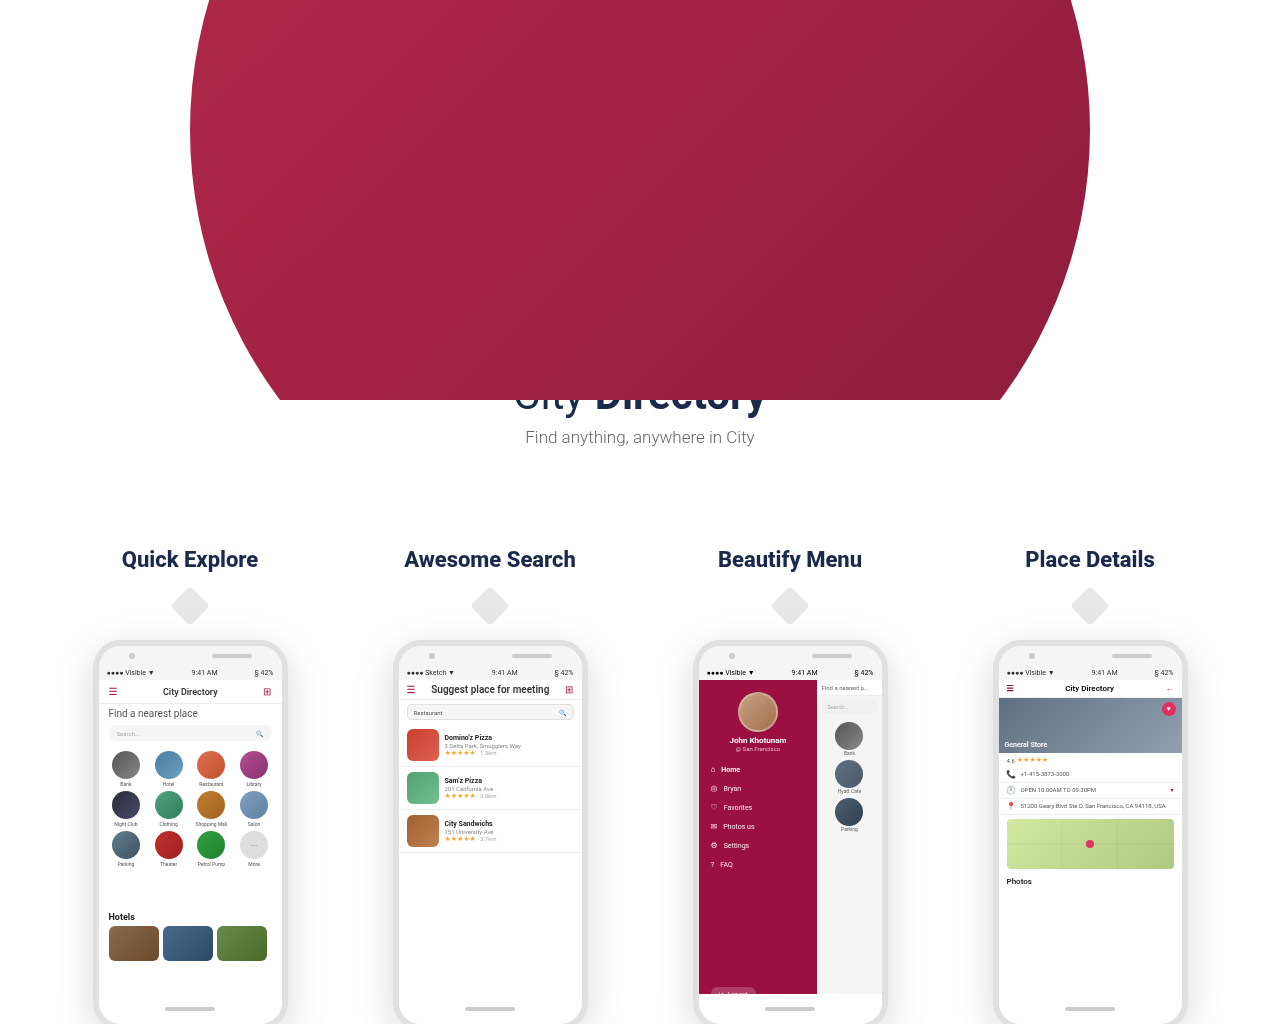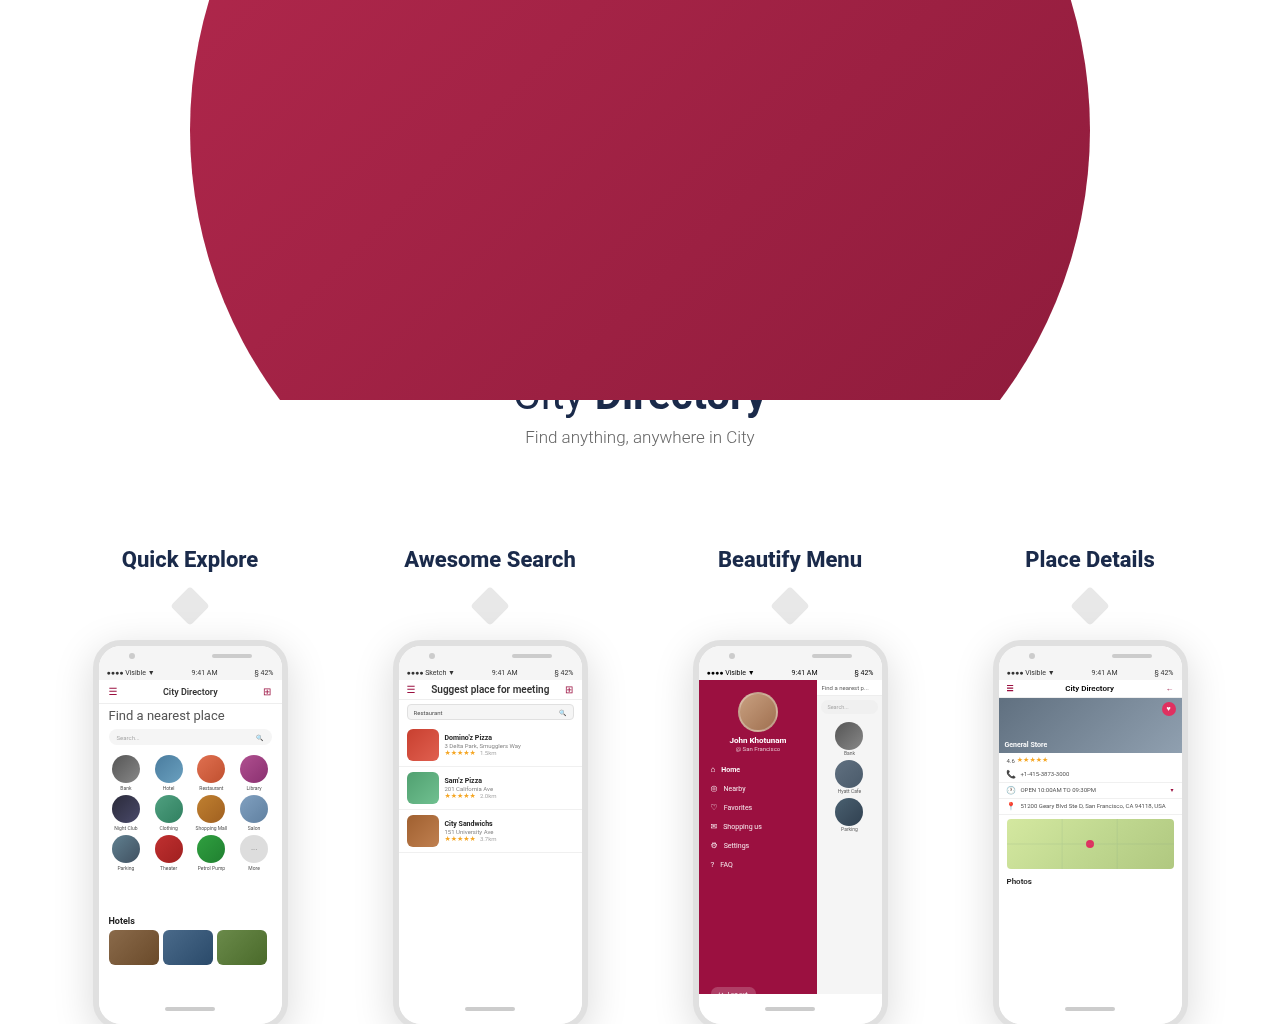--- a/index.html
+++ b/index.html
@@ -186,21 +186,21 @@
       align-items: center;
       justify-content: space-between;
       border-bottom: 1px solid #eee;
     }
     .p1-header-title {
       font-size: 9px;
       font-weight: 600;
       color: #333;
     }
     .p1-subtitle {
-      font-size: 13px;
+      font-size: 10px;
       color: #555;
       padding: 4px 10px 2px;
     }
     .p1-search {
       margin: 4px 10px;
       background: #f5f5f5;
       border-radius: 12px;
       height: 16px;
       display: flex;
       align-items: center;
@@ -674,29 +674,29 @@
               <div class="p3-avatar"></div>
               <div class="p3-name">John Khotunam</div>
               <div class="p3-loc">@ San Francisco</div>
             </div>
             <div class="p3-menu-item active">
               <span class="p3-icon">⌂</span>
               <span>Home</span>
             </div>
             <div class="p3-menu-item">
               <span class="p3-icon">◎</span>
-              <span>Nearby</span>
+              <span>Bryan</span>
             </div>
             <div class="p3-menu-item">
               <span class="p3-icon">♡</span>
               <span>Favorites</span>
             </div>
             <div class="p3-menu-item">
               <span class="p3-icon">✉</span>
-              <span>Shopping us</span>
+              <span>Photos us</span>
             </div>
             <div class="p3-menu-item">
               <span class="p3-icon">⚙</span>
               <span>Settings</span>
             </div>
             <div class="p3-menu-item">
               <span class="p3-icon">?</span>
               <span>FAQ</span>
             </div>
             <div class="p3-logout">

